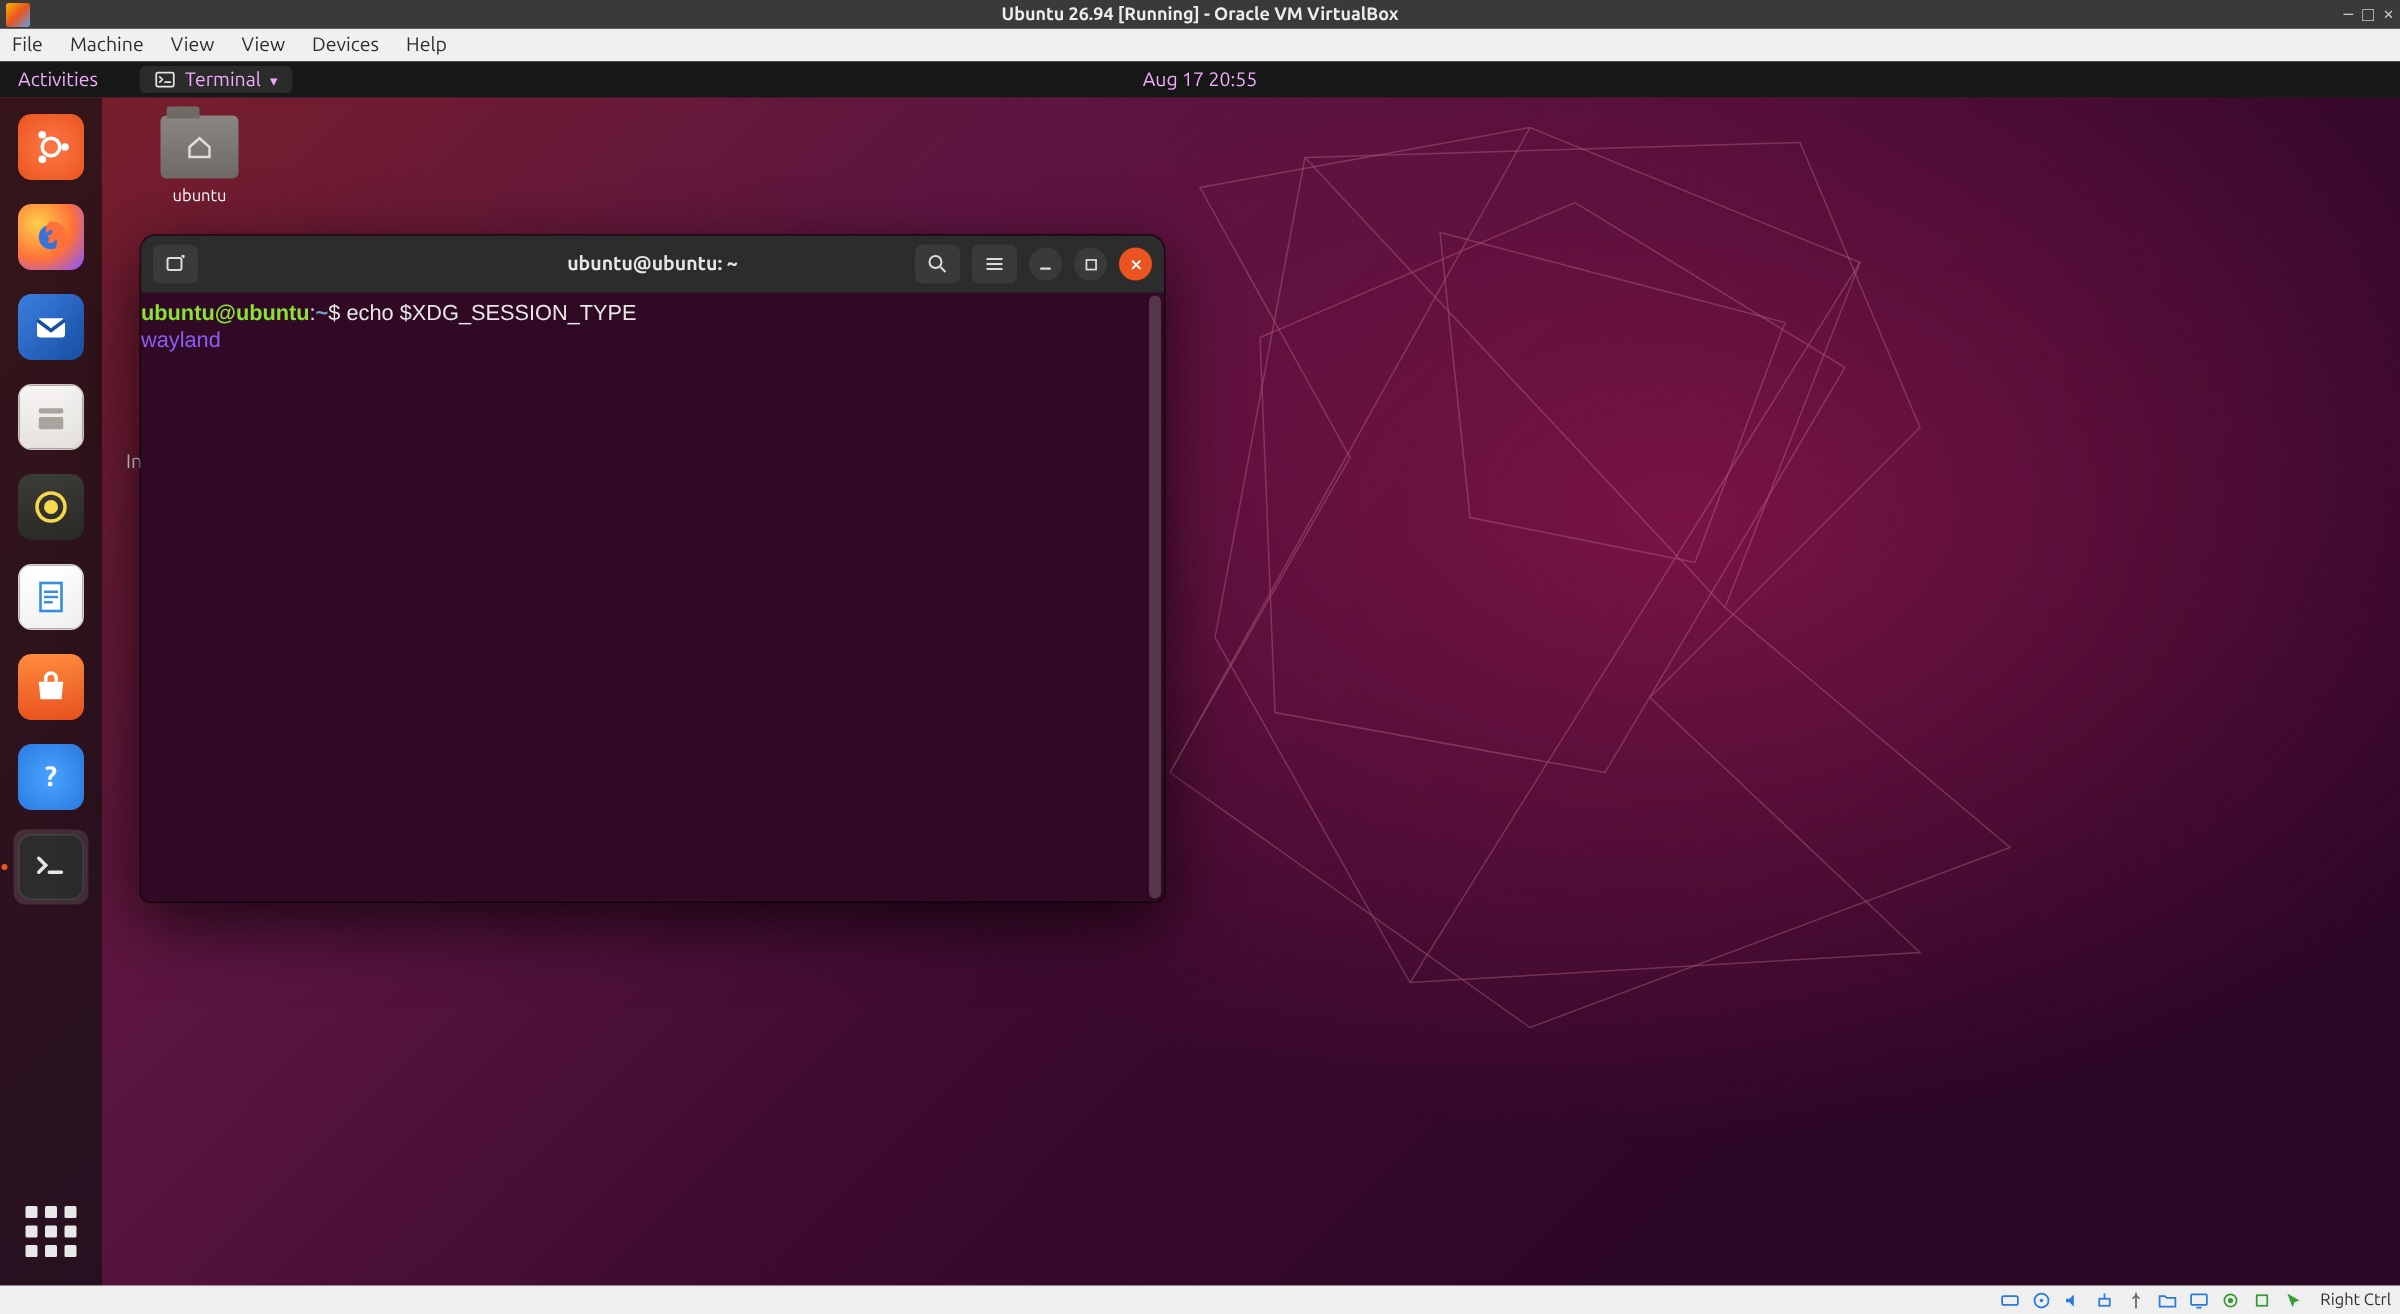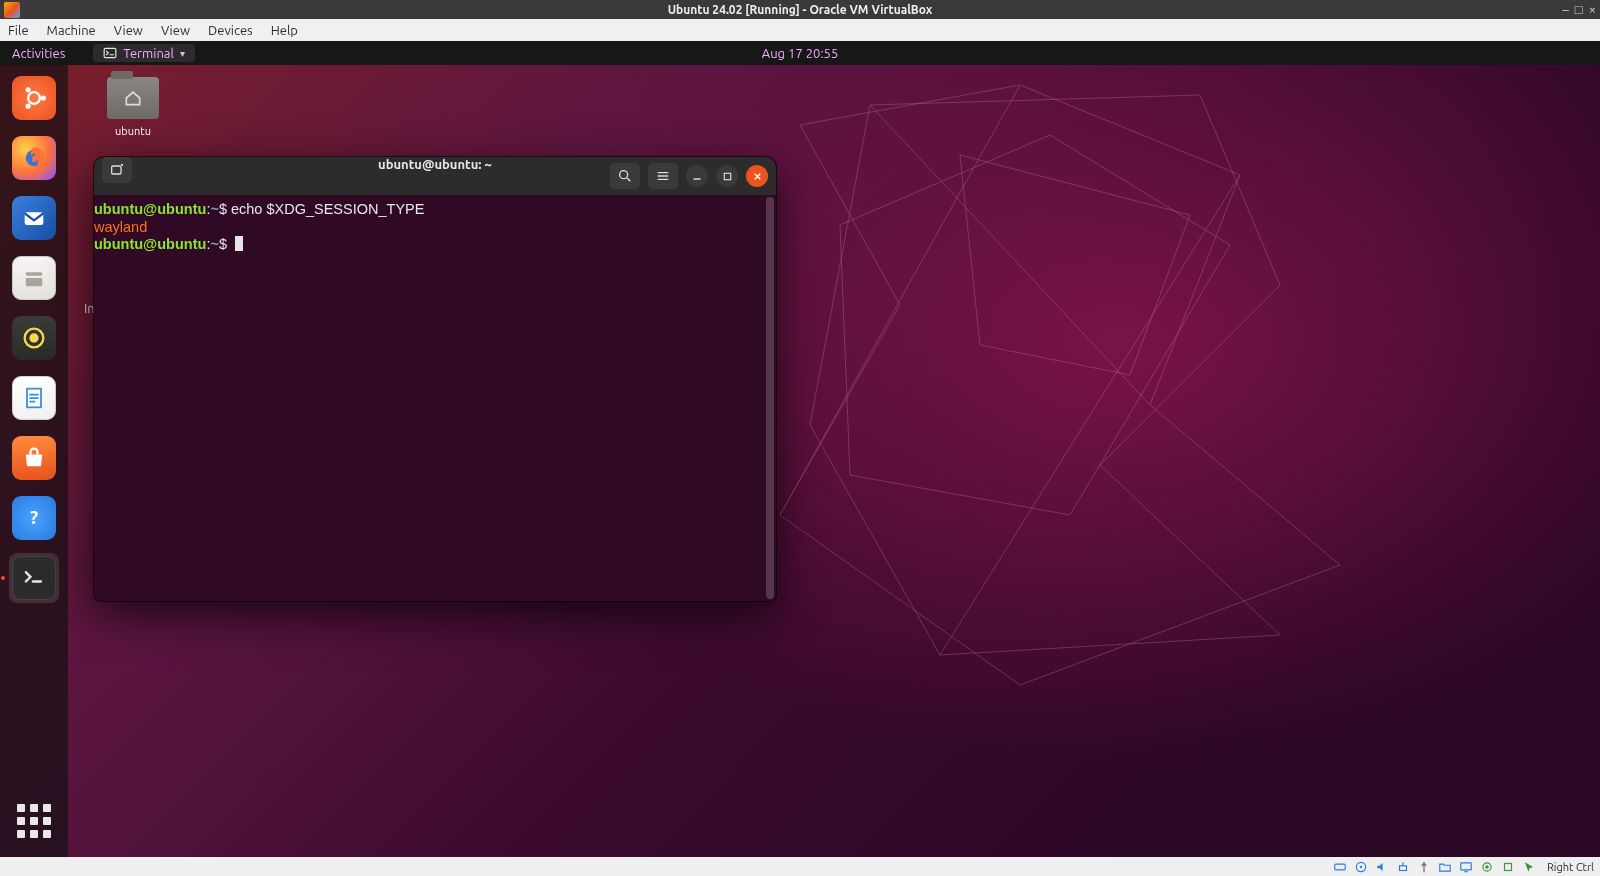--- a/index.html
+++ b/index.html
@@ -99,21 +99,21 @@
 .desk-text-frag { position:absolute; left:84px; top:236px; color:#e5e5e5; font-size:13px; }
 
 
 .termwin {
   position:absolute; left:94px; top:92px; width:682px; height:444px;
   background:#300a24; border-radius:10px 10px 6px 6px;
   box-shadow: 0 14px 46px rgba(0,0,0,.7), 0 0 0 1px rgba(0,0,0,.6);
   overflow:hidden;
 }
 .term-header {
-  height:38px; background:#2c2c2c; display:flex; padding:0 8px; gap:8px;
+  height:38px; background:#2c2c2c; display:flex; align-items:center; padding:0 8px; gap:8px;
   border-radius:10px 10px 0 0;
 }
 .term-tabbtn {
   width:30px; height:26px; background:#3a3a3a; border-radius:5px;
   display:flex; align-items:center; justify-content:center; cursor:pointer;
 }
 .term-title { color:#e6e6e6; font-size:13px; position:absolute; left:50%; transform:translateX(-50%); font-weight:600; }
 .term-right { margin-left:auto; display:flex; align-items:center; gap:8px; }
 .term-iconbtn {
   width:30px; height:26px; background:#3a3a3a; border-radius:5px;
@@ -124,41 +124,41 @@
 .term-circle.max { background:#3a3a3a; color:#ddd; }
 .term-circle.close { background:#e95420; color:#fff; }
 .term-body {
   font-family: Liberation Sans, sans-serif; font-size:14.5px;
   padding:6px 0; line-height:1.22; position:relative; height:calc(100% - 38px);
 }
 .term-body .scroll { position:absolute; right:2px; top:2px; bottom:2px; width:8px; background:rgba(255,255,255,.18); border-radius:4px; }
 .pr-u { color:#8ae234; font-weight:600; }
 .pr-c { color:#729fcf; font-weight:600; }
 .pr-d { color:#e6e6e6; }
-.out  { color:#f97316; }
+.out  { color:#8b5cf6; }
 .cmd  { color:#e6e6e6; }
 .cursor { display:inline-block; width:8px; height:15px; background:#e6e6e6; vertical-align:-2px; margin-left:4px; animation:bl 1s steps(1) infinite; }
 @keyframes bl { 50% { opacity:0; } }
 
 
 .vb-status {
   position:absolute; left:0; right:0; bottom:0; height:19px;
   background:#efefef; display:flex; align-items:center; justify-content:flex-end;
   font-size:11px; color:#2d2d2d; padding-right:6px; gap:6px;
 }
 .vb-status .sicon { width:15px; height:15px; display:flex; align-items:center; justify-content:center; }
 .vb-status .sicon svg { width:14px; height:14px; }
 .vb-status .hostkey { margin-left:4px; }
 </style>
 </head>
 <body>
 
 <div class="vb-titlebar">
   <div class="vb-icon"></div>
-  <div class="vb-title">Ubuntu 24.02 [Running] - Oracle VM VirtualBox</div>
+  <div class="vb-title">Ubuntu 26.94 [Running] - Oracle VM VirtualBox</div>
   <div class="vb-winbtns">
     <span>–</span>
     <span>□</span>
     <span>×</span>
   </div>
 </div>
 
 <div class="vb-menu">
   <span>File</span>
   <span>Machine</span>
@@ -345,24 +345,20 @@
             </svg>
           </div>
       </div>
     </div>
     <div class="term-body">
       <div>
         <span class="pr-u">ubuntu@ubuntu</span><span class="pr-d">:</span><span class="pr-c">~</span><span class="pr-d">$</span>
         <span class="cmd"> </span><span class="cmd">echo $XDG_SESSION_TYPE</span>
       </div>
       <div class="out">wayland</div>
-      <div>
-        <span class="pr-u">ubuntu@ubuntu</span><span class="pr-d">:</span><span class="pr-c">~</span><span class="pr-d">$</span>
-        <span class="cursor"></span>
-      </div>
       <div class="scroll"></div>
     </div>
   </div>
 </div>
 
 <div class="vb-status">
   <div class="sicon">
       <svg viewBox="0 0 24 24">
         <rect x="3" y="7" width="18" height="10" rx="2" fill="none" stroke="#2a7be0" stroke-width="2"></rect>
       </svg>

